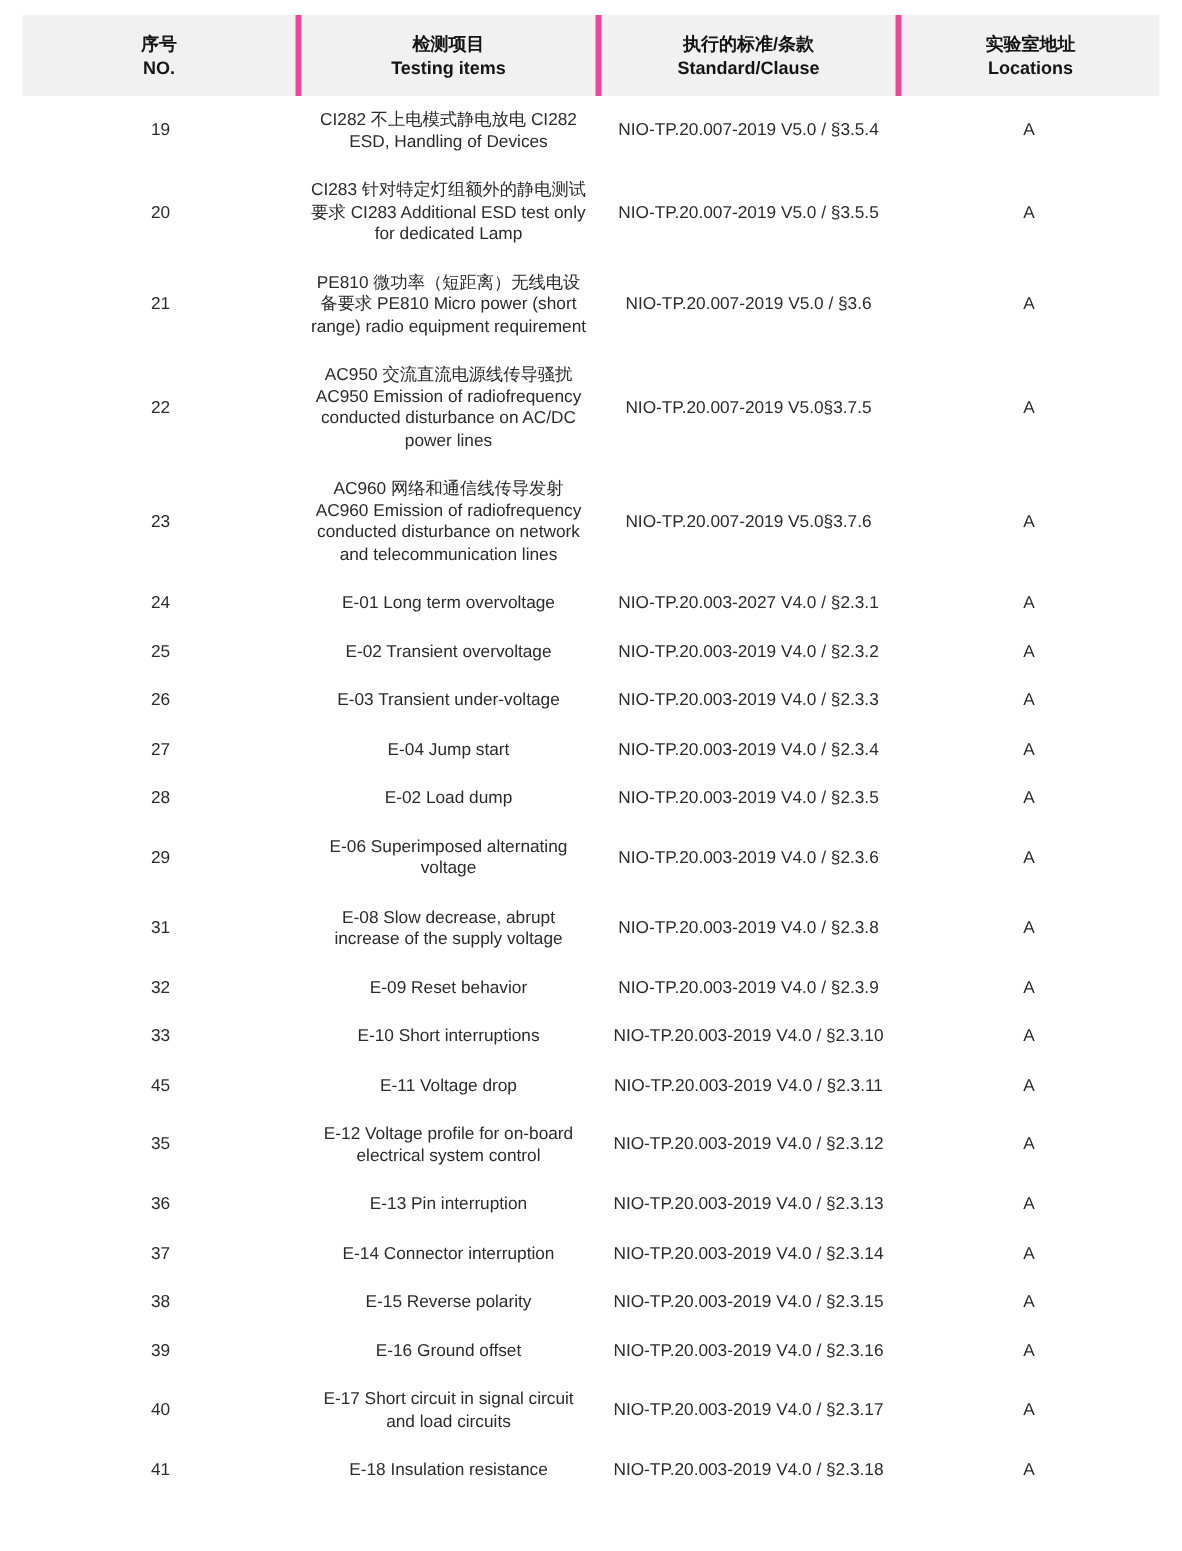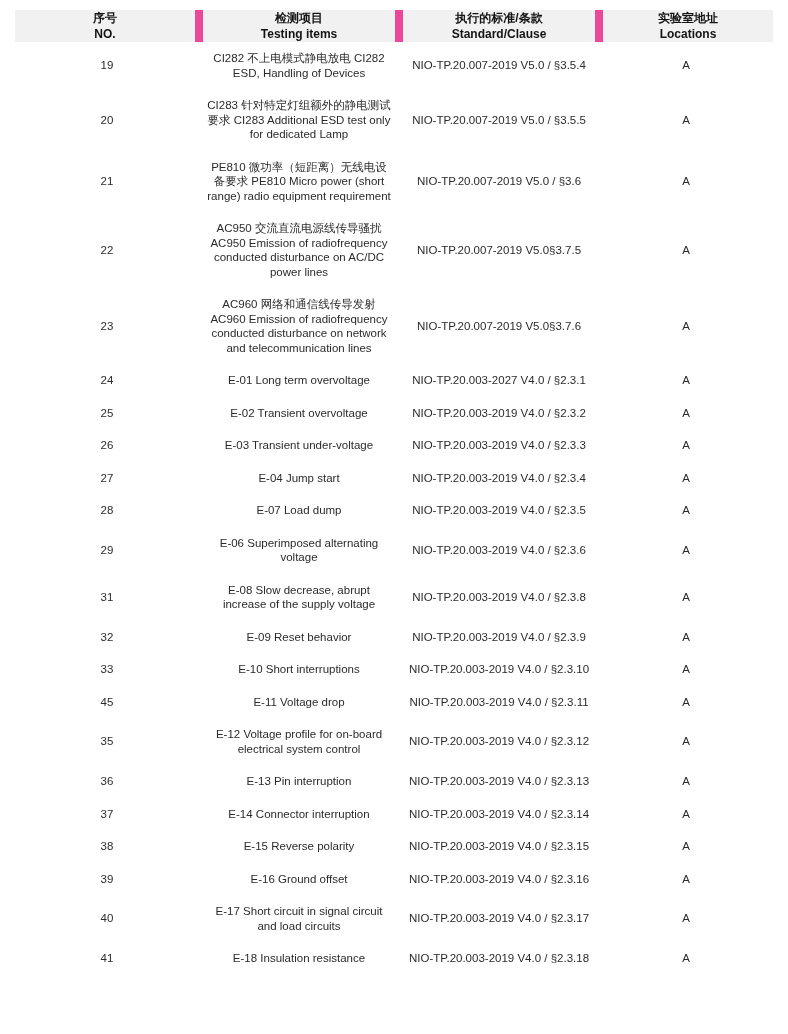--- a/index.html
+++ b/index.html
@@ -24,25 +24,25 @@
   col.c-item     { width: 200px; }
   col.c-standard { width: 200px; }
   col.c-location { width: 174px; }
 
   thead th {
     background: #f1f1f2;
     font-weight: bold;
     color: #141414;
     font-size: 12px;
     line-height: 16px;
-    padding: 0 4px;
+    padding: 11px 4px;
     text-align: center;
     vertical-align: middle;
   }
-  thead th + th { border-left: 8px solid #ec4899; }
+  thead th + th { border-left: 4px solid #ec4899; }
 
   tbody td {
     font-size: 11.5px;
     line-height: 14.5px;
     padding: 9px 8px;
     text-align: center;
     vertical-align: middle;
     color: #2b2b2b;
   }
   .hdr-zh { display: block; }
@@ -138,21 +138,21 @@
 
   <tr>
     <td>27</td>
     <td>E-04 Jump start</td>
     <td>NIO-TP.20.003-2019 V4.0 / §2.3.4</td>
     <td>A</td>
   </tr>
 
   <tr>
     <td>28</td>
-    <td>E-07 Load dump</td>
+    <td>E-02 Load dump</td>
     <td>NIO-TP.20.003-2019 V4.0 / §2.3.5</td>
     <td>A</td>
   </tr>
 
   <tr>
     <td>29</td>
     <td>E-06 Superimposed alternating voltage</td>
     <td>NIO-TP.20.003-2019 V4.0 / §2.3.6</td>
     <td>A</td>
   </tr>

